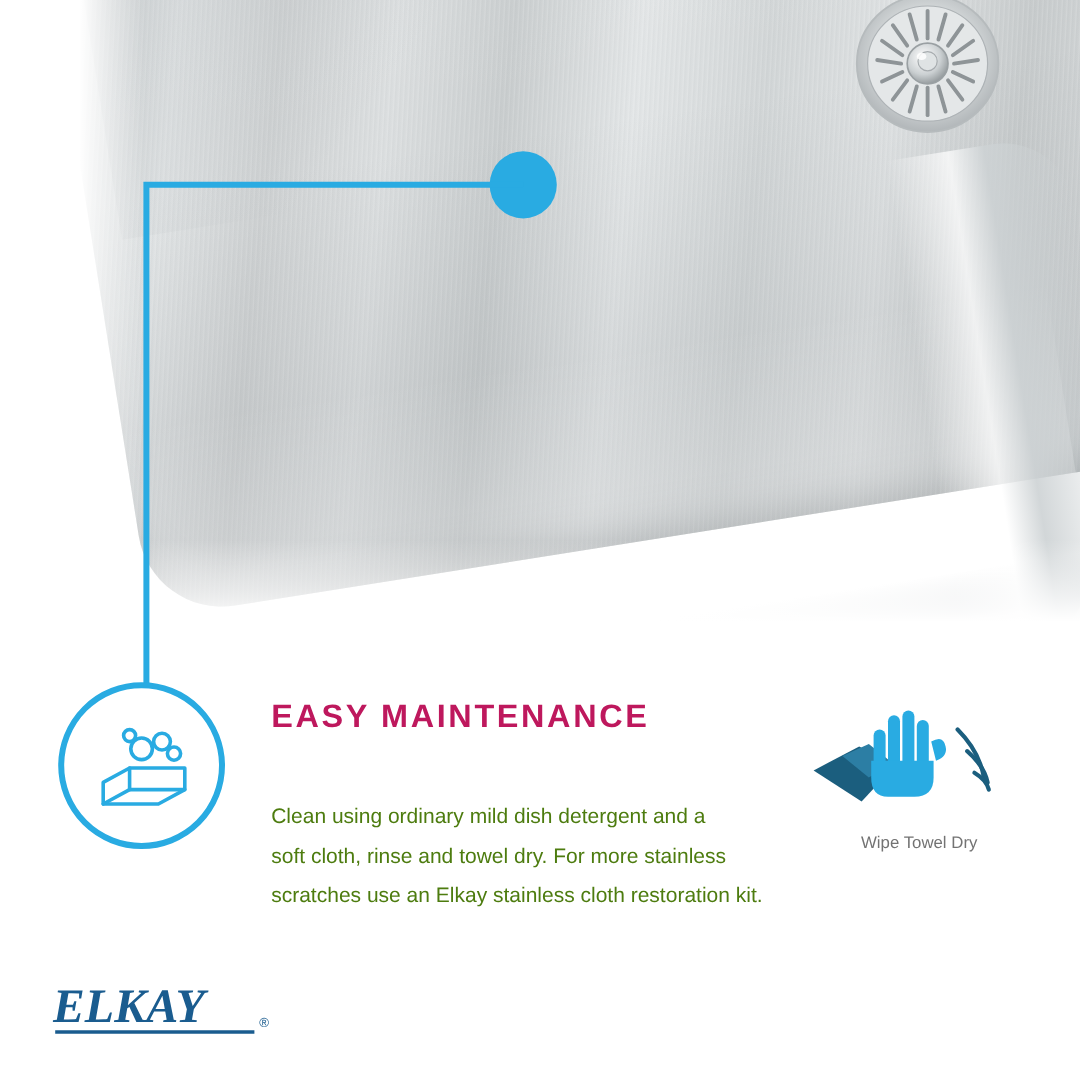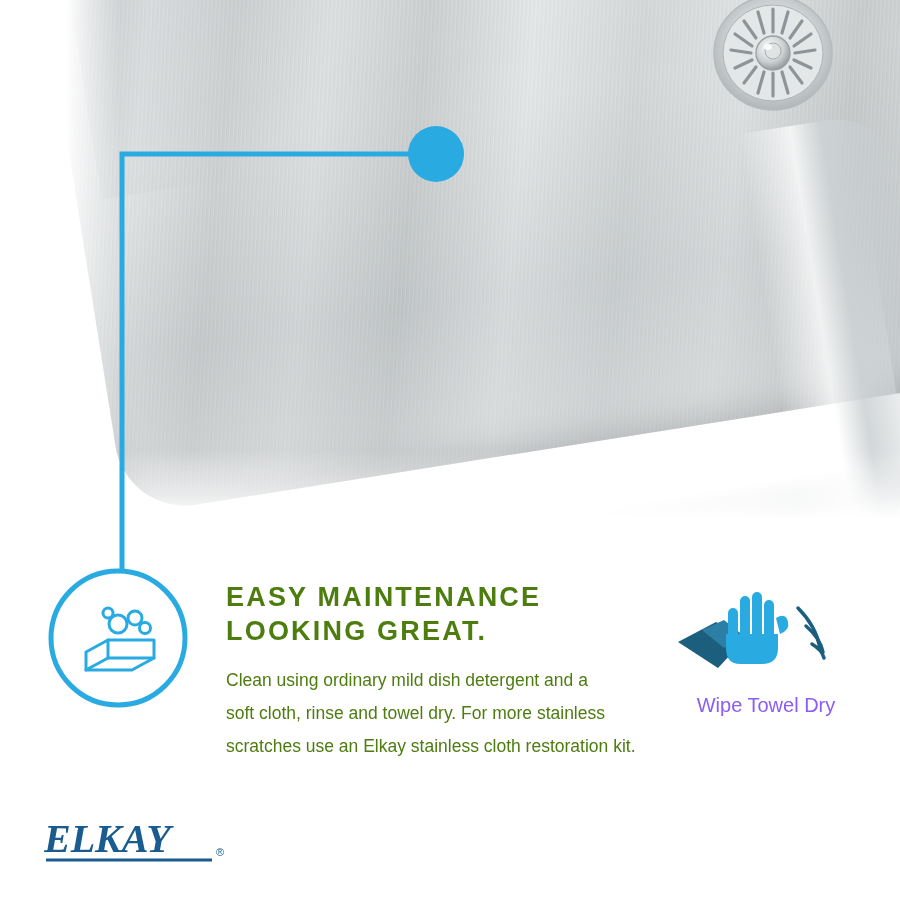--- a/index.html
+++ b/index.html
@@ -158,21 +158,21 @@
     width: 144px;
     height: 144px;
   }
 
   
   .headline {
     position: absolute;
     left: 226px;
     top: 580px;
     width: 470px;
-    color: #4d7c0f;
+    color: #be185d;
     font-weight: bold;
     font-size: 27px;
     line-height: 34px;
     letter-spacing: 2.2px;
     text-transform: uppercase;
   }
   .headline div { white-space: nowrap; }
   .body-copy {
     position: absolute;
     left: 226px;
@@ -190,22 +190,22 @@
     top: 586px;
     width: 186px;
     height: 100px;
   }
   .wipe-caption {
     position: absolute;
     left: 660px;
     top: 694px;
     width: 212px;
     text-align: center;
-    color: #8b5cf6;
-    font-size: 20px;
+    color: #737373;
+    font-size: 14px;
   }
 
   
   #elkay-logo {
     position: absolute;
     left: 44px;
     top: 818px;
     width: 200px;
     height: 48px;
   }
@@ -282,21 +282,20 @@
       <path d="M62 92 L40 104"></path>
       <circle cx="72" cy="58" r="9"></circle>
       <circle cx="89" cy="52" r="7"></circle>
       <circle cx="99" cy="62" r="5.5"></circle>
       <circle cx="62" cy="47" r="5"></circle>
     </g>
   </svg>
 
   <div class="headline">
     <div>Easy maintenance</div>
-    <div>looking great.</div>
   </div>
 
   <div class="body-copy">
     <div>Clean using ordinary mild dish detergent and a</div>
     <div>soft cloth, rinse and towel dry. For more stainless</div>
     <div>scratches use an Elkay stainless cloth restoration kit.</div>
   </div>
 
   <svg id="wipe-badge" viewBox="0 0 186 100">
 

